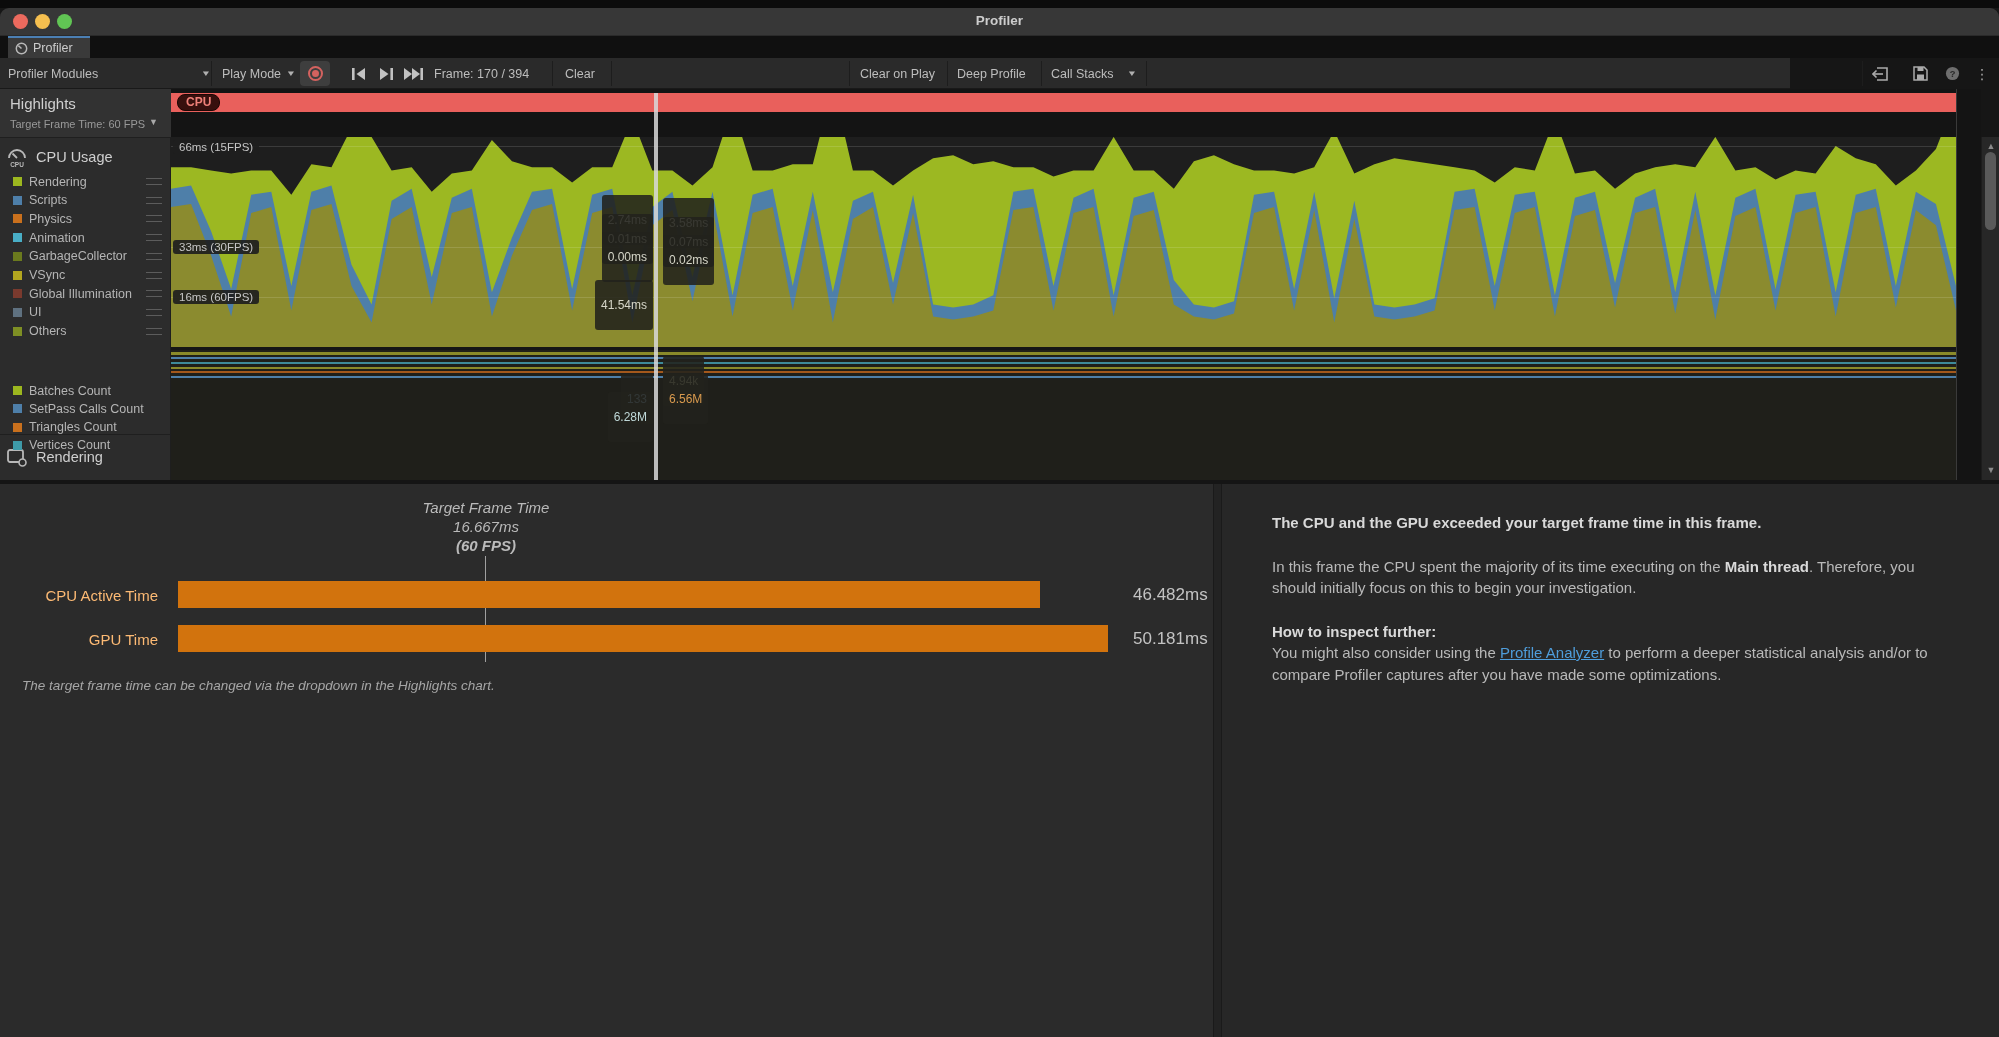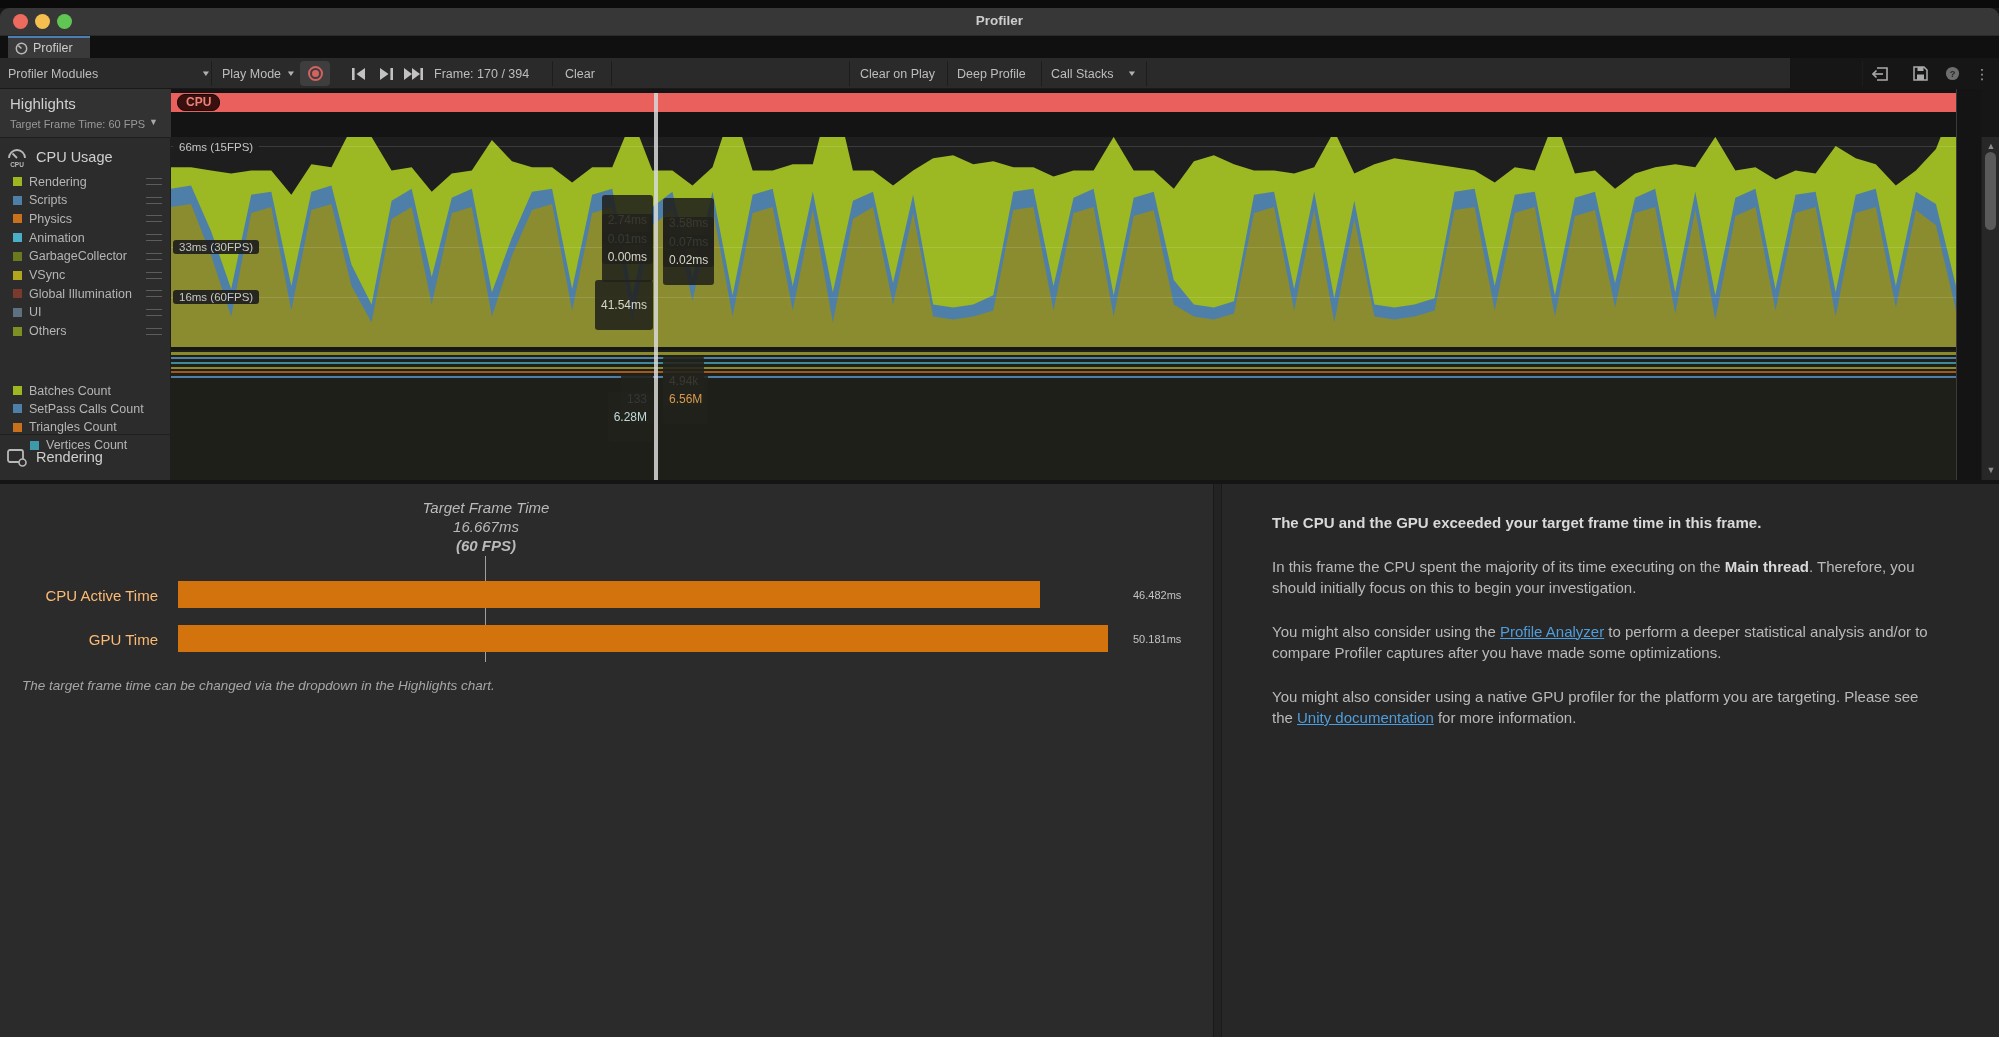--- a/index.html
+++ b/index.html
@@ -67,21 +67,21 @@
           font-size:15px;line-height:21.5px;color:#b9b9b9;}
   .rpanel p{margin:0 0 22px 0;}
   .rpanel .hd{margin-bottom:0;}
   .rpanel b{color:#d9d9d9;}
   .rpanel a{color:#4f9ddb;text-decoration:underline;cursor:pointer;}
   .tgt-block{left:336px;top:14px;width:300px;text-align:center;font-style:italic;color:#bababa;font-size:15px;line-height:19px;}
   .tgt-line{left:485px;top:72px;width:1px;height:106px;background:rgba(200,200,200,0.75);}
   .bar-label{width:158px;text-align:right;font-size:15px;color:#fdba74;}
   .bar-row{left:0;height:28px;display:flex;align-items:center;}
   .hbar{position:absolute;left:178px;top:0;height:27px;background:#d2730d;}
-  .bar-val{position:absolute;left:1133px;font-size:11px;color:#c3c3c3;}
+  .bar-val{position:absolute;left:1133px;font-size:17px;color:#c3c3c3;}
   .note{left:22px;top:194px;font-style:italic;font-size:13.5px;color:#a6a6a6;}
 </style>
 </head>
 <body>
 
 <div id="app">
 
   <div class="abs top-strip"></div>
 
   <div class="abs titlebar">
@@ -257,21 +257,21 @@
           <div class="leg-label">Batches Count</div>
         </div>
         <div class="abs leg-row" style="top: 310.3px;">
           <div class="leg-sq" style="background: rgb(78, 127, 169);"></div>
           <div class="leg-label">SetPass Calls Count</div>
         </div>
         <div class="abs leg-row" style="top: 328.6px;">
           <div class="leg-sq" style="background: rgb(201, 112, 29);"></div>
           <div class="leg-label">Triangles Count</div>
         </div>
-        <div class="abs leg-row" style="top: 346.9px; padding-left: 17px;">
+        <div class="abs leg-row" style="top: 346.9px;">
           <div class="leg-sq" style="background: rgb(62, 154, 168);"></div>
           <div class="leg-label">Vertices Count</div>
         </div>
       </div>
   </div>
 
   <div class="abs hlrows" id="hlrows">
       <div class="abs hlbar" style="top: 4px; width: 1804px; background: rgb(233, 96, 92);">
         <div class="hlpill cpu-pill">CPU</div>
       </div>
@@ -352,17 +352,17 @@
         </div>
       </div>
     <div class="abs note">The target frame time can be changed via the dropdown in the Highlights chart.</div>
   </div>
 
   <div class="abs mid-div"></div>
 
   <div class="abs rpanel" id="rpanel">
       <p><b>The CPU and the GPU exceeded your target frame time in this frame.</b></p>
       <p><span>In this frame the CPU spent the majority of its time executing on the </span><b>Main thread</b><span>. Therefore, you should initially focus on this to begin your investigation.</span></p>
+      <p class="hd"><b>How to inspect further:</b></p>
       <p><span>You might also consider using the </span><a>Profile Analyzer</a><span> to perform a deeper statistical analysis and/or to compare Profiler captures after you have made some optimizations.</span></p>
-      <p><span>You might also consider using a native GPU profiler for the platform you are targeting. Please see the </span><a>Unity documentation</a><span> for more information.</span></p>
     </div>
 
 </div>
 
 </body></html>

